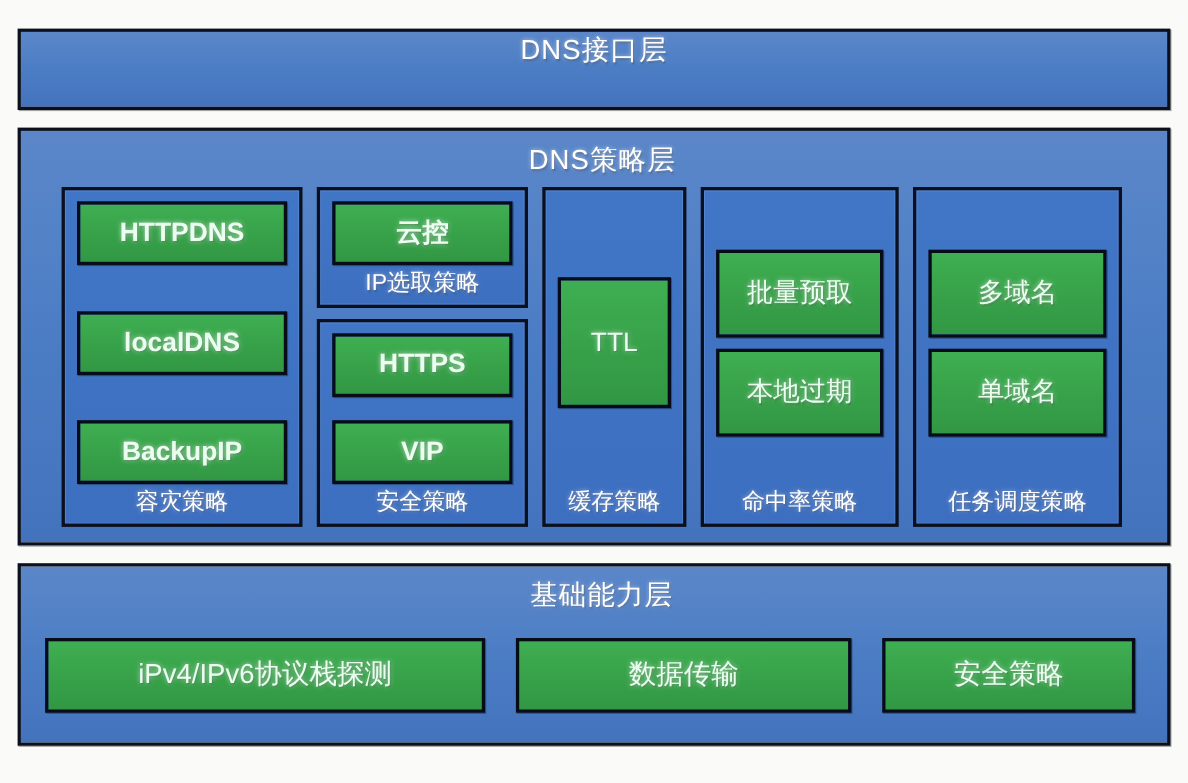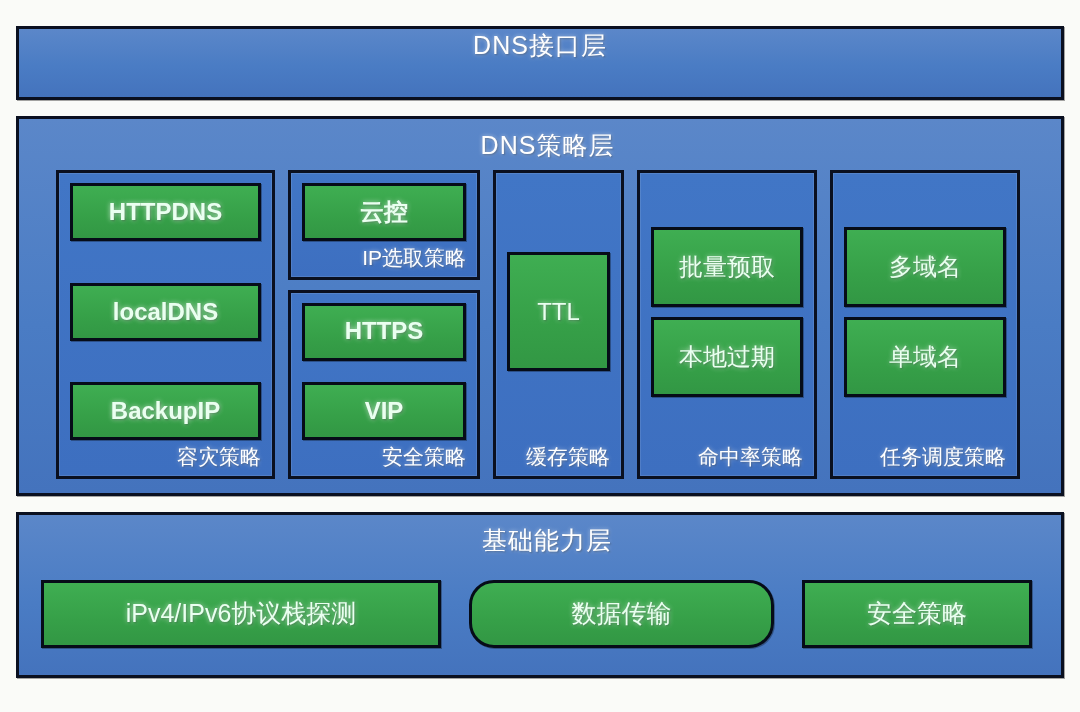--- a/index.html
+++ b/index.html
@@ -95,21 +95,21 @@
     flex: 1 1 auto;
     display: flex;
     flex-direction: column;
     gap: 10px;
   }
   .panel-body.center  { justify-content: center; }
   .panel-body.top     { justify-content: flex-start; }
   .panel-body.spread  { justify-content: space-between; }
 
   .panel-label {
-    text-align: right;
+    text-align: center;
     color: #ffffff;
     font-size: 21px;
     line-height: 1.12;
     padding-top: 5px;
     padding-bottom: 1px;
     text-shadow: 0 0 4px rgba(255,255,255,0.55), 1px 1px 2px rgba(0,0,0,0.35);
     white-space: nowrap;
   }
 
   
@@ -150,21 +150,21 @@
   }
   .layer-foundation .layer-title { margin-bottom: 12px; }
 
   .foundation-row {
     flex: 1 1 auto;
     display: flex;
     align-items: center;
     gap: 28px;
   }
   .f-box-1 { flex: 0 0 400px; }
-  .f-box-2 { flex: 0 0 305px; border-radius: 25px; }
+  .f-box-2 { flex: 0 0 305px; }
   .f-box-3 { flex: 0 0 230px; }
   .foundation-row .gbox { height: 68px; font-size: 25px; }
 </style>
 </head>
 <body>
 
 <div class="diagram">
 
   <section class="layer layer-interface">
     <div class="layer-title">DNS接口层</div>

